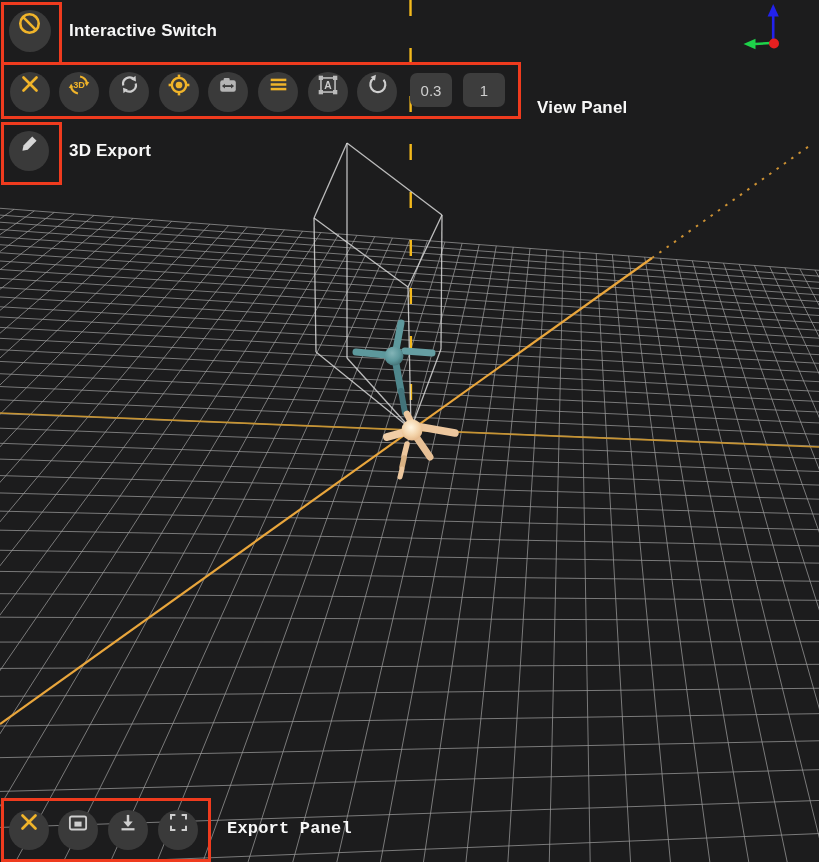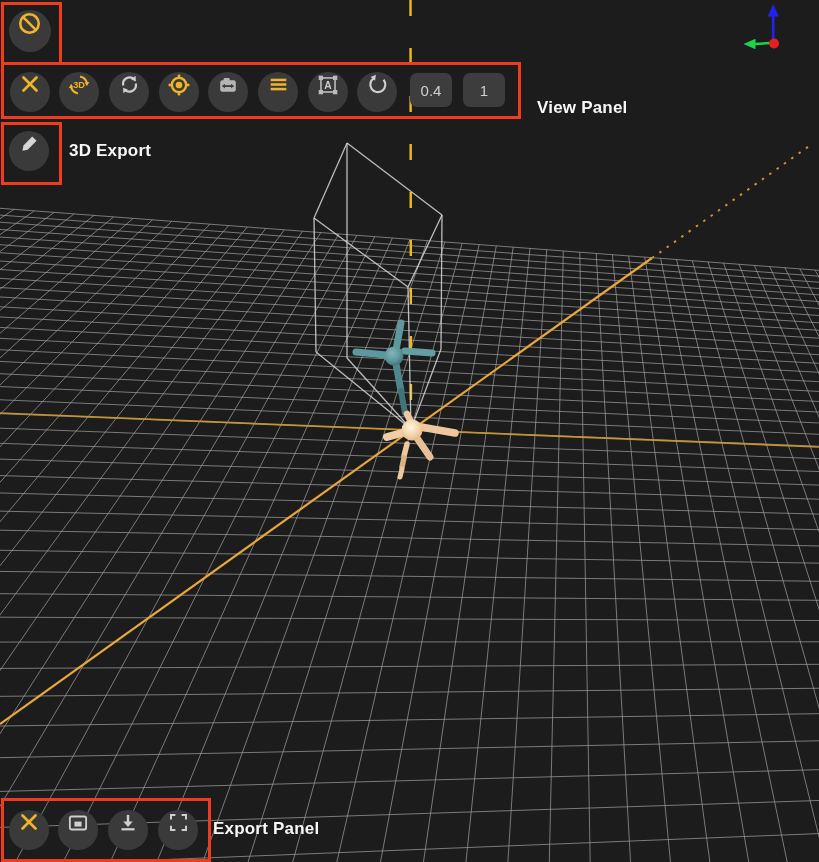--- a/index.html
+++ b/index.html
@@ -190,20 +190,21 @@
     </g>
     <circle cx="39" cy="43.5" r="5" fill="#e62020"></circle>
   </svg>
 
   <div class="circle-btn" style="left:8.5px;top:10px;width:42px;height:42px;">
     <svg width="27" height="27" viewBox="0 0 24 24">
       <circle cx="12" cy="12" r="8.2" fill="none" stroke="#f0b42a" stroke-width="2.3"></circle>
       <line x1="6.6" y1="6.6" x2="17.4" y2="17.4" stroke="#f0b42a" stroke-width="2.3"></line>
     </svg>
   </div>
+  <div class="panel-label" style="left:69px;top:21px;">Interactive Switch</div>
 
   <div class="circle-btn" style="left:10px;top:72px;">
     <svg width="24" height="24" viewBox="0 0 24 24">
       <line x1="5.5" y1="5.5" x2="18.5" y2="18.5" stroke="#f0b42a" stroke-width="2.7" stroke-linecap="round"></line>
       <line x1="18.5" y1="5.5" x2="5.5" y2="18.5" stroke="#f0b42a" stroke-width="2.7" stroke-linecap="round"></line>
     </svg>
   </div>
 
   <div class="circle-btn" style="left:59px;top:72px;">
     <svg width="26" height="26" viewBox="0 0 24 24">
@@ -264,21 +265,21 @@
     </svg>
   </div>
 
   <div class="circle-btn" style="left:357px;top:72px;">
     <svg width="25" height="25" viewBox="0 0 24 24">
       <path d="M8.6,5.9 A7.2,7.2 0 1 0 17.8,7.4" fill="none" stroke="#cfcfcf" stroke-width="2.1"></path>
       <polygon points="10.5,2.6 5.4,4.9 9.6,8.3" fill="#cfcfcf"></polygon>
     </svg>
   </div>
 
-  <div class="chip" style="left:410px;top:73px;">0.4</div>
+  <div class="chip" style="left:410px;top:73px;">0.3</div>
   <div class="chip" style="left:463px;top:73px;">1</div>
 
   <div class="panel-label" style="left:537px;top:98px;">View Panel</div>
 
   <div class="circle-btn" style="left:9px;top:131px;">
     <svg width="25" height="25" viewBox="0 0 24 24">
       <path d="M14.6,5.2 L18.8,9.4 L10.3,17.9 L5.2,18.9 L6.2,13.8 Z" fill="#d6d6d6"></path>
     </svg>
   </div>
   <div class="panel-label" style="left:69px;top:141px;">3D Export</div>
@@ -307,20 +308,20 @@
 
   <div class="circle-btn" style="left:158px;top:810px;">
     <svg width="25" height="25" viewBox="0 0 24 24">
       <path d="M9,4.8 H4.8 V9" fill="none" stroke="#cfcfcf" stroke-width="1.9"></path>
       <path d="M15,4.8 H19.2 V9" fill="none" stroke="#cfcfcf" stroke-width="1.9"></path>
       <path d="M4.8,15 V19.2 H9" fill="none" stroke="#cfcfcf" stroke-width="1.9"></path>
       <path d="M19.2,15 V19.2 H15" fill="none" stroke="#cfcfcf" stroke-width="1.9"></path>
     </svg>
   </div>
 
-  <div class="panel-label" style="left:213px;top:819px;">Export Panel</div>
+  <div class="panel-label" style="left:227px;top:819px;font-family:Liberation Mono, monospace;">Export Panel</div>
 
   <div class="redbox" style="left:1px;top:2px;width:55px;height:57px;"></div>
   <div class="redbox" style="left:1px;top:62px;width:514px;height:51px;"></div>
   <div class="redbox" style="left:1px;top:122px;width:55px;height:57px;"></div>
   <div class="redbox" style="left:1px;top:798px;width:204px;height:58px;"></div>
 
 </div>
 
 </body></html>

